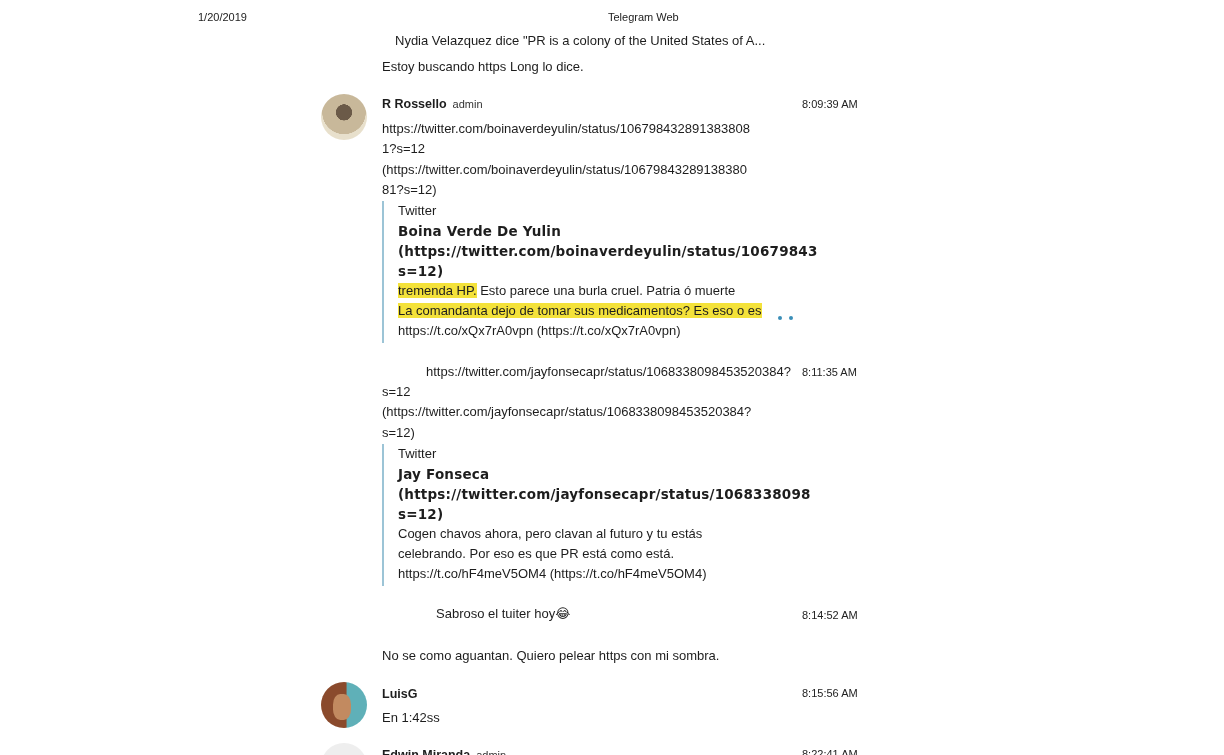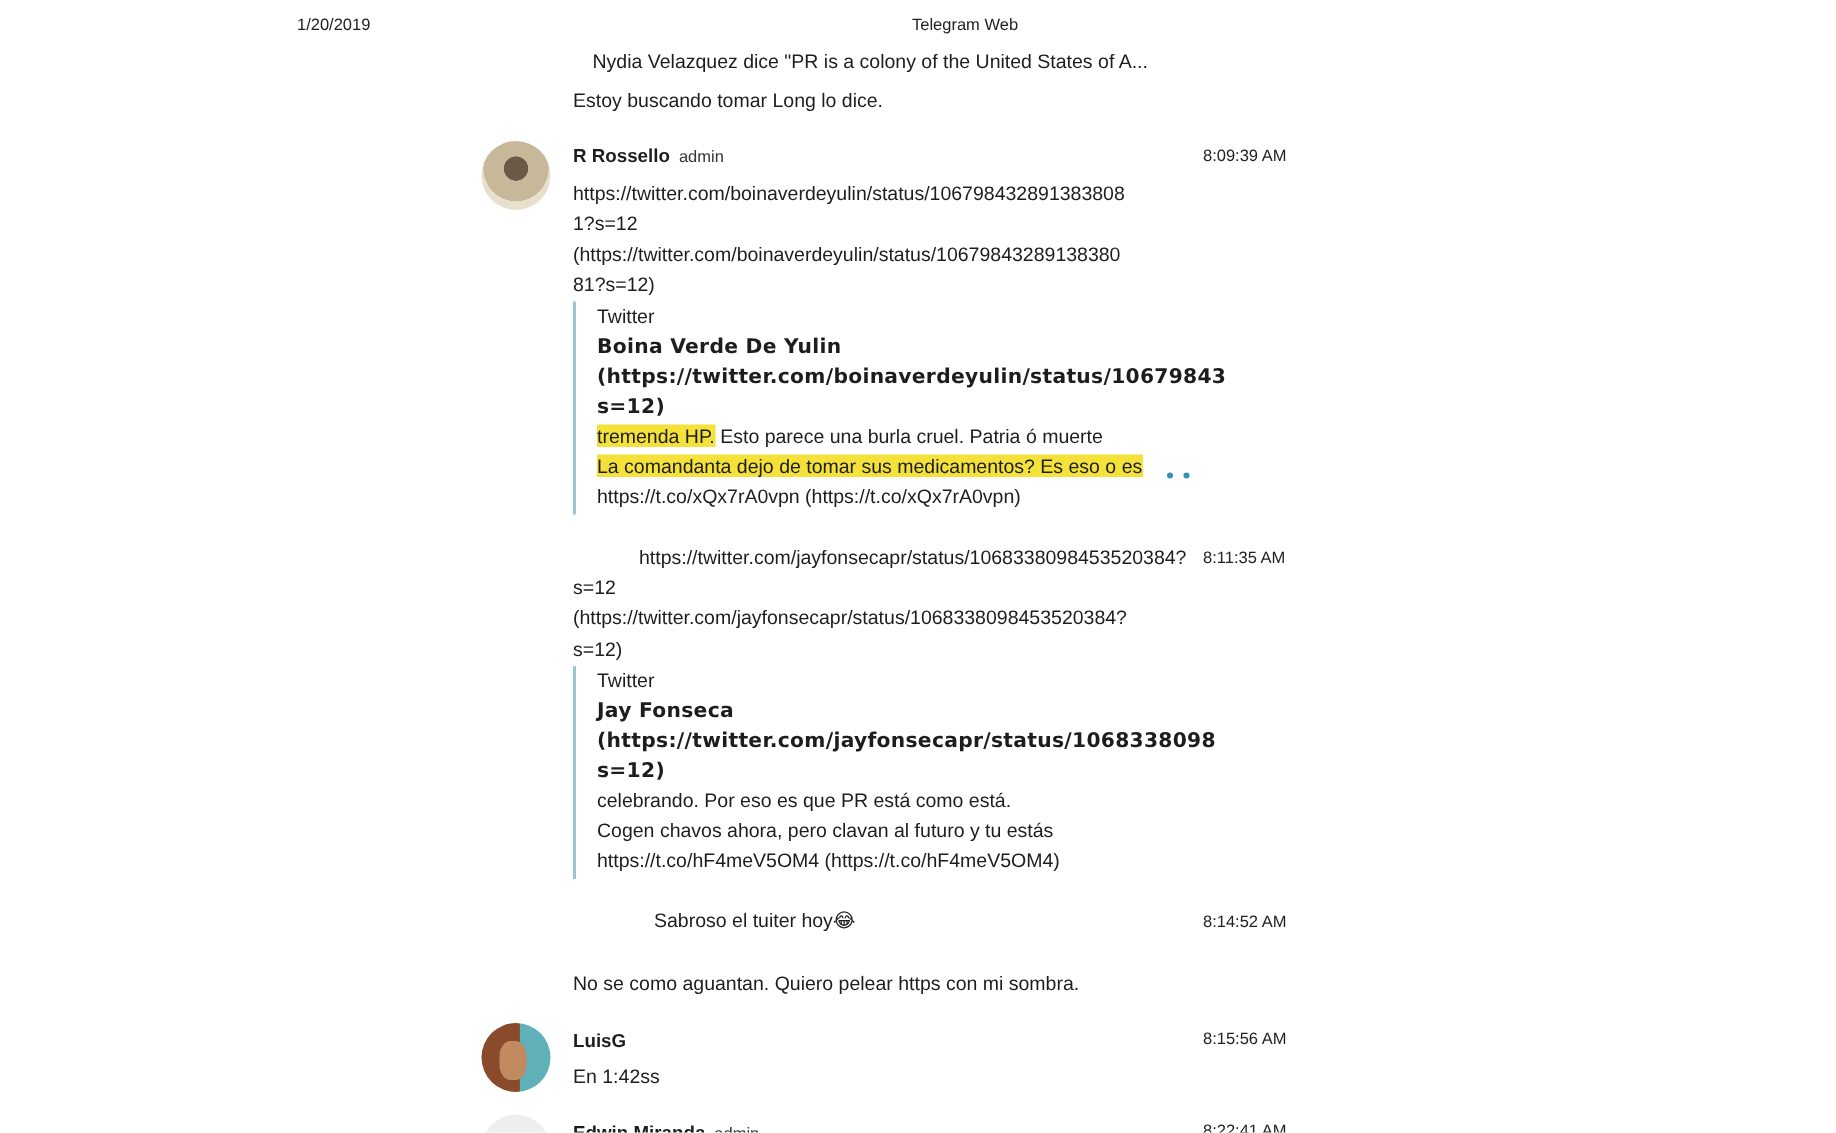--- a/index.html
+++ b/index.html
@@ -29,21 +29,21 @@
   .dots { position:absolute; left:778px; top:306px; }
   .dot { display:inline-block; width:4px; height:4px; border-radius:50%; background:#3a8eb8; margin-right:7px; }
 </style>
 </head>
 <body>
 
 <div class="print-date">1/20/2019</div>
 <div class="print-title">Telegram Web</div>
 
 <div class="line" style="left:395px;top:31px;">Nydia Velazquez dice "PR is a colony of the United States of A...</div>
-<div class="line" style="left:382px;top:57px;">Estoy buscando tomar Long lo dice.</div>
+<div class="line" style="left:382px;top:57px;">Estoy buscando https Long lo dice.</div>
 
 <div class="avatar av-rossello" style="left:321px;top:94px;"></div>
 <div class="line" style="left:382px;top:94px;">
   <span class="author">R Rossello</span><span class="role">admin</span>
 </div>
 <div class="time" style="left:802px;top:98px;">8:09:39 AM</div>
 <div class="line" style="left:382px;top:119px;">https://twitter.com/boinaverdeyulin/status/106798432891383808</div>
 <div class="line" style="left:382px;top:139px;">1?s=12</div>
 <div class="line" style="left:382px;top:160px;">(https://twitter.com/boinaverdeyulin/status/10679843289138380</div>
 <div class="line" style="left:382px;top:180px;">81?s=12)</div>
@@ -63,22 +63,22 @@
 <div class="time" style="left:802px;top:366px;">8:11:35 AM</div>
 <div class="line" style="left:382px;top:382px;">s=12</div>
 <div class="line" style="left:382px;top:402px;">(https://twitter.com/jayfonsecapr/status/1068338098453520384?</div>
 <div class="line" style="left:382px;top:423px;">s=12)</div>
 
 <div class="quote" style="left:382px;top:444px;height:142px;width:420px;">
   <div class="q-line">Twitter</div>
   <div class="q-line q-bold">Jay Fonseca</div>
   <div class="q-line q-bold">(https://twitter.com/jayfonsecapr/status/1068338098</div>
   <div class="q-line q-bold">s=12)</div>
+  <div class="q-line">Cogen chavos ahora, pero clavan al futuro y tu estás</div>
   <div class="q-line">celebrando. Por eso es que PR está como está.</div>
-  <div class="q-line">Cogen chavos ahora, pero clavan al futuro y tu estás</div>
   <div class="q-line">https://t.co/hF4meV5OM4 (https://t.co/hF4meV5OM4)</div>
 </div>
 
 <div class="line" style="left:396px;top:604px;margin-left:40px;">Sabroso el tuiter hoy😂</div>
 <div class="time" style="left:802px;top:609px;">8:14:52 AM</div>
 
 <div class="line" style="left:382px;top:646px;">No se como aguantan.  Quiero pelear https con mi sombra.</div>
 
 <div class="avatar av-luisg" style="left:321px;top:682px;"></div>
 <div class="line" style="left:382px;top:684px;">

